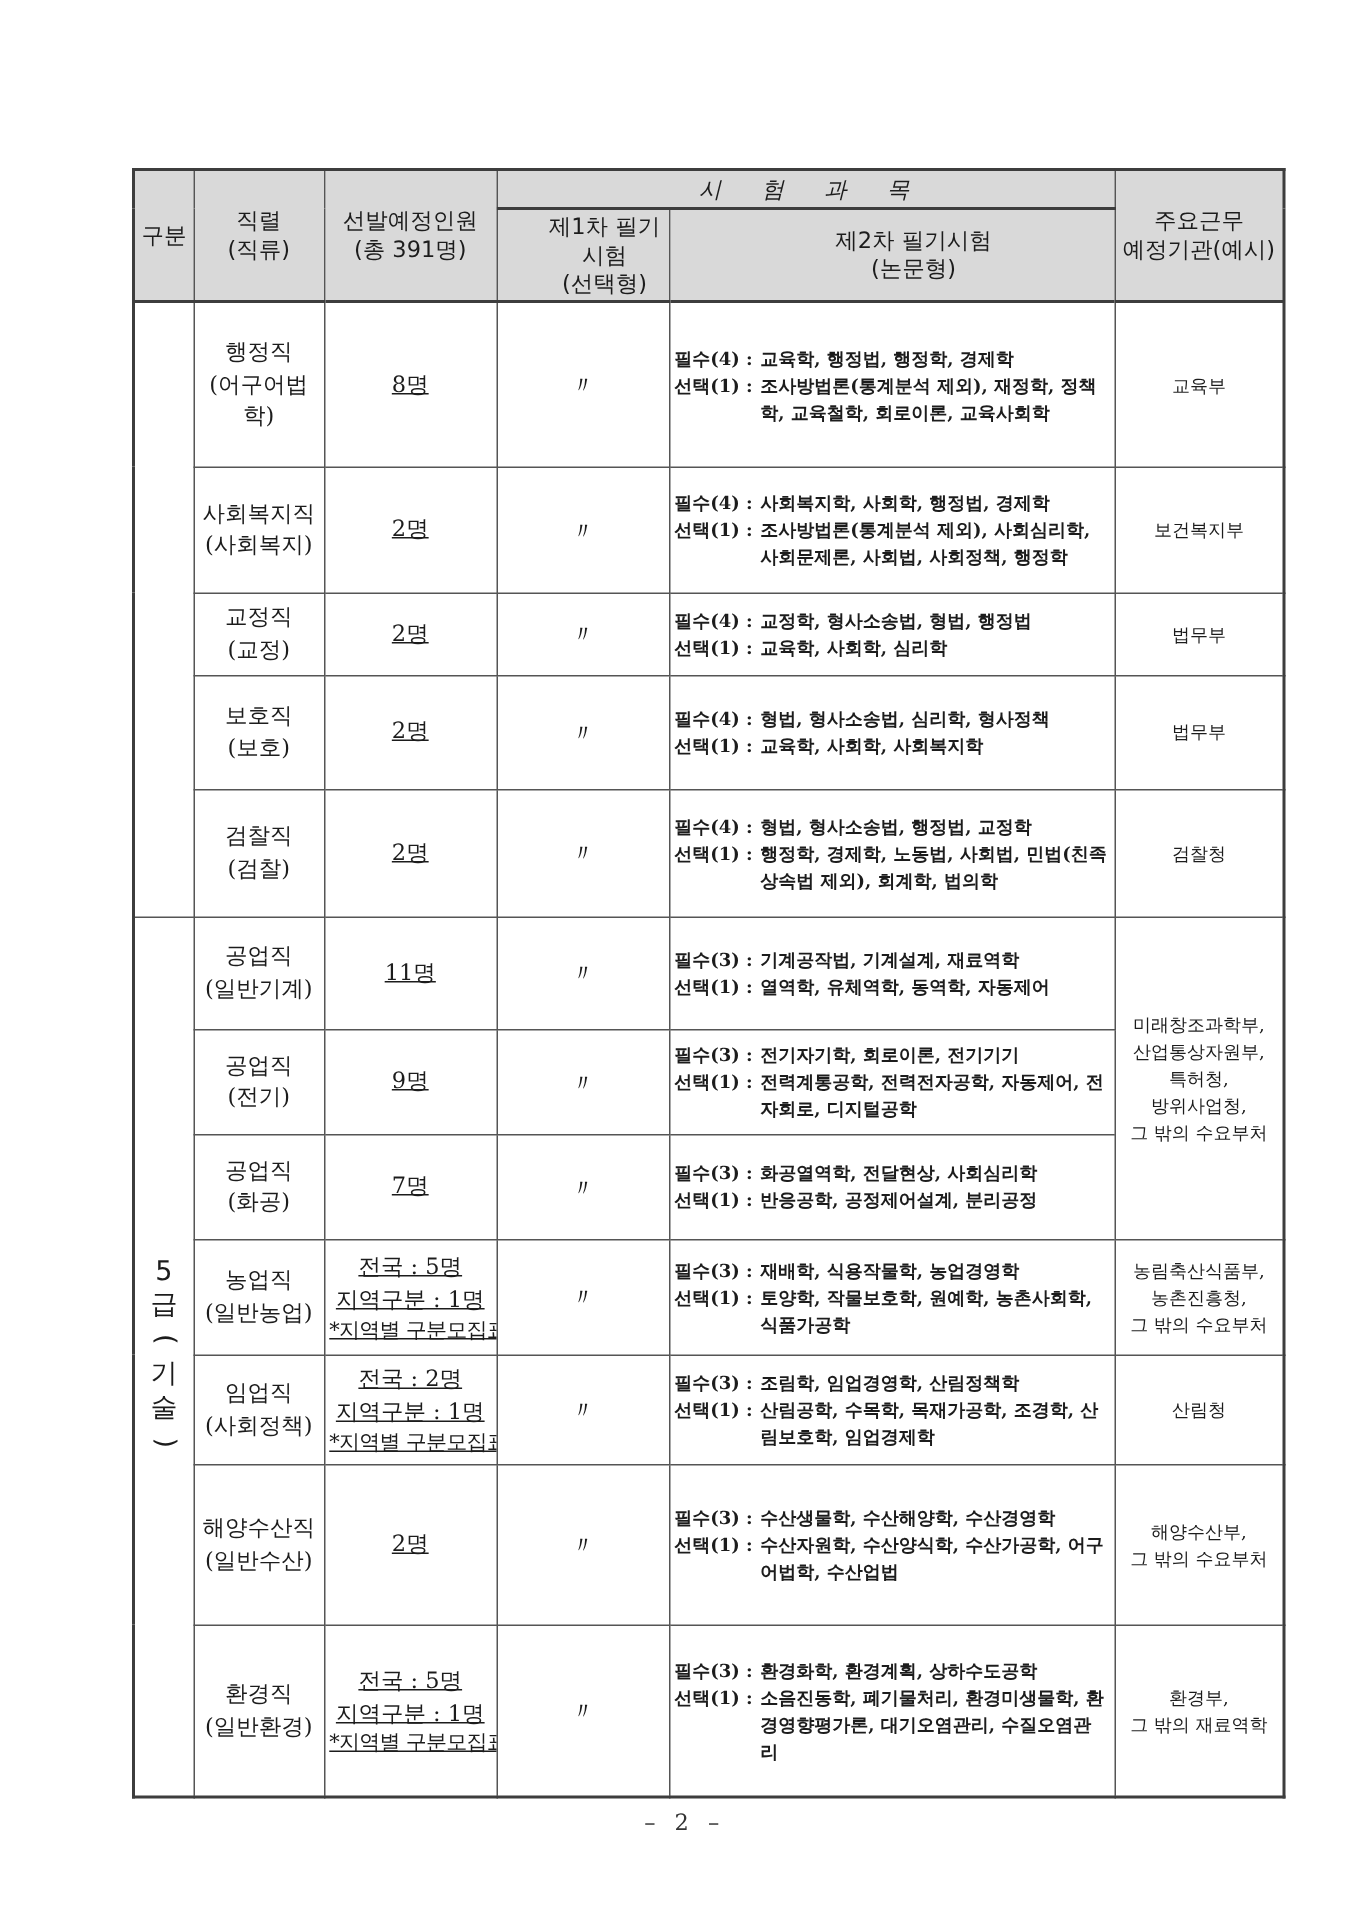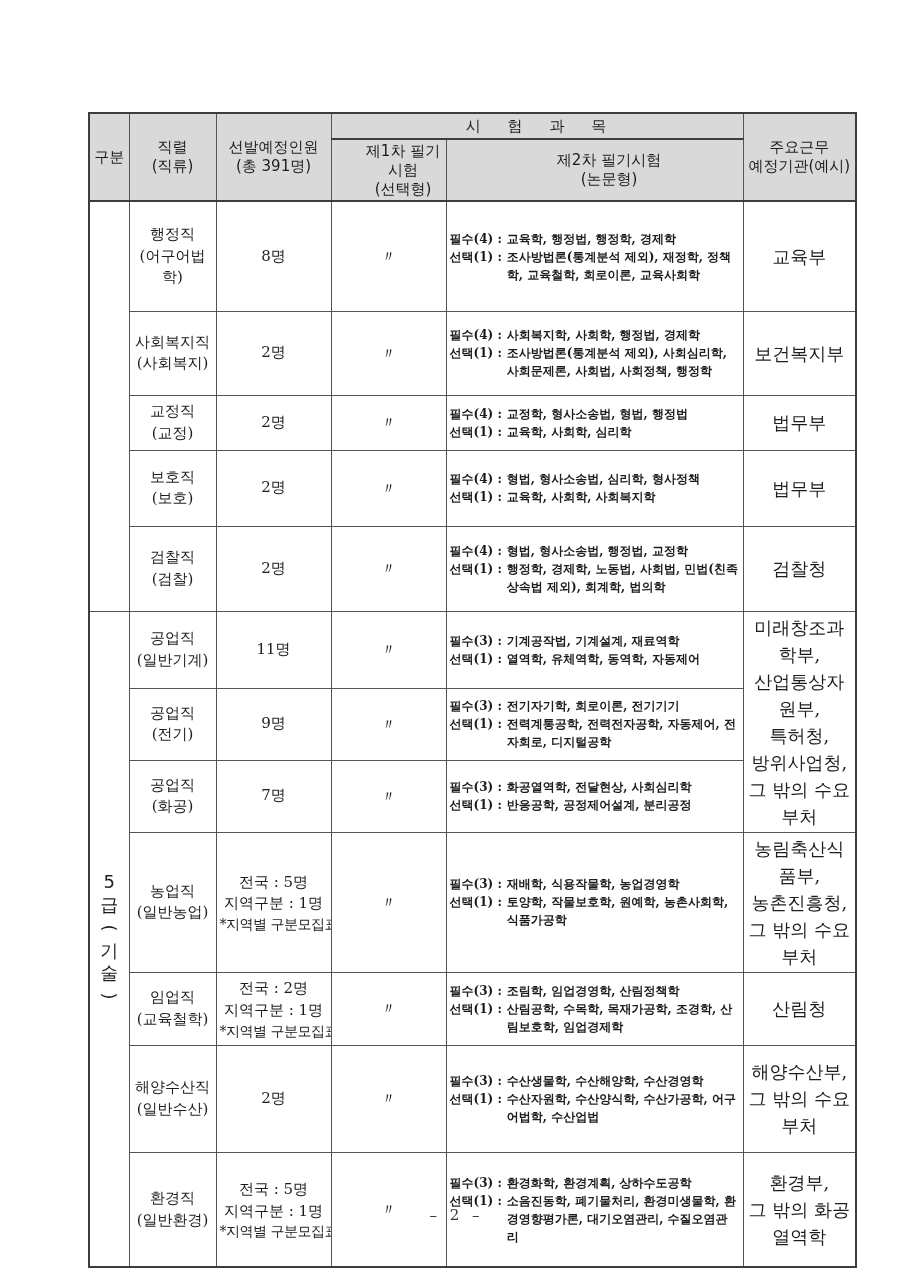--- a/index.html
+++ b/index.html
@@ -29,29 +29,29 @@
   table.main thead th {
     background: #d9d9d9;
     font-family: "DejaVu Sans", sans-serif;
     font-weight: normal;
     font-size: 15px;
     text-align: center;
     line-height: 1.25;
     border-bottom: 2px solid #3d3d3d;
   }
   table.main thead tr.sub th { border-bottom: 2px solid #3d3d3d; padding-left: 32px; }
-  .subjects-head { word-spacing: 18px; letter-spacing: 2px; }
+  .subjects-head { word-spacing: 18px; letter-spacing: 2px; font-style: italic; }
 
   .pre { white-space: pre-line; }
 
   td.c { text-align: center; font-size: 15px; line-height: 1.45; }
   td.series { font-size: 15px; }
-  td.quota  { font-size: 15px; }
+  td.quota  { font-size: 15px; text-decoration: underline; }
   td.exam1  { font-size: 16px; }
-  td.agency { font-size: 18px; line-height: 1.5; }
+  td.agency { font-size: 12px; line-height: 1.5; }
 
   .note {
     font-size: 14px;
     letter-spacing: -0.5px;
     line-height: 1.2;
     margin-top: 1px;
     white-space: nowrap;
   }
 
   td.subjects { font-size: 12px; padding: 4px 4px 4px 6px; font-weight: bold; }
@@ -306,21 +306,21 @@
               <span class="subj-text">토양학, 작물보호학, 원예학, 농촌사회학, 식품가공학</span>
             </div>
         </td>
         <td class="c agency pre">농림축산식품부,
 농촌진흥청,
 그 밖의 수요부처</td>
       </tr>
 
       <tr style="height:73px">
         <td class="c series pre">임업직
-(교육철학)</td>
+(사회정책)</td>
         <td class="c quota">
           <div class="pre">전국 : 2명
 지역구분 : 1명</div>
           <div class="note">*지역별 구분모집표 참조</div>
         </td>
         <td class="c exam1">〃</td>
         <td class="subjects">
           <div class="subj-line">
               <span class="subj-label">필수(3) :</span>
               <span class="subj-text">조림학, 임업경영학, 산림정책학</span>
@@ -367,21 +367,21 @@
           <div class="subj-line">
               <span class="subj-label">필수(3) :</span>
               <span class="subj-text">환경화학, 환경계획, 상하수도공학</span>
             </div>
           <div class="subj-line">
               <span class="subj-label">선택(1) :</span>
               <span class="subj-text">소음진동학, 폐기물처리, 환경미생물학, 환경영향평가론, 대기오염관리, 수질오염관리</span>
             </div>
         </td>
         <td class="c agency pre">환경부,
-그 밖의 화공열역학</td>
+그 밖의 재료역학</td>
       </tr>
 
     </tbody>
   </table>
 
   <div class="footer">– 2 –</div>
 
 </div>
 
 </body></html>

